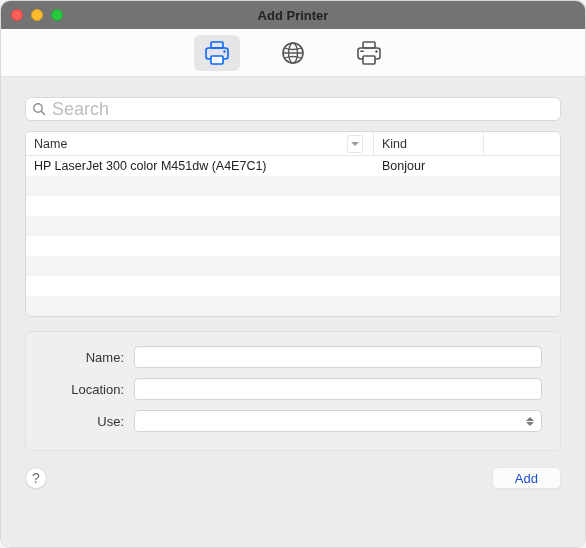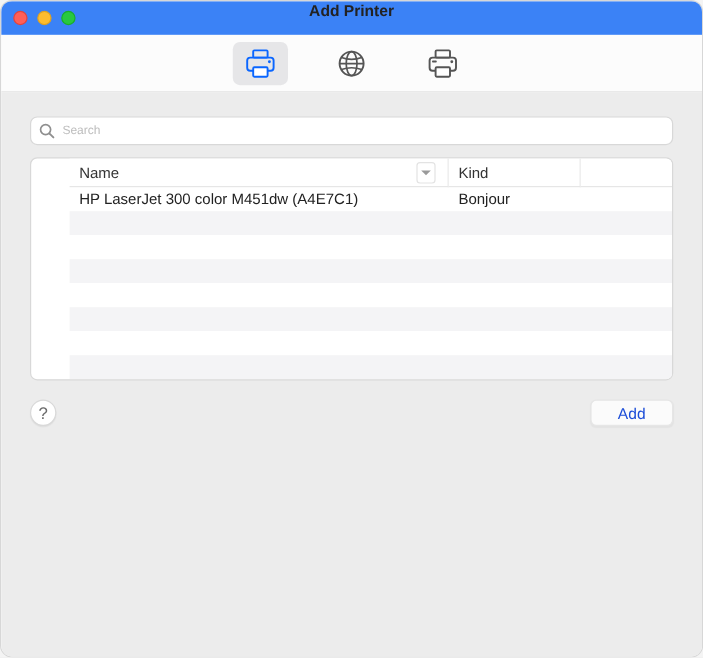--- a/index.html
+++ b/index.html
@@ -7,22 +7,22 @@
   body { background: #f4f4f4; }
 
   .window {
     width: 586px; height: 548px; background: #fff;
     border: 1px solid #d7d7d7; border-radius: 10px; overflow: hidden;
     display: flex; flex-direction: column;
   }
 
   
   .titlebar {
-    height: 28px; position: relative; display: flex; align-items: flex-start; justify-content: center;
-    background: #3b82f6;
+    height: 28px; position: relative; display: flex; align-items: center; justify-content: center;
+    background: #737373;
   }
   .traffic { position: absolute; left: 10px; top: 8px; display: flex; gap: 8px; }
   .dot { width: 12px; height: 12px; border-radius: 50%; }
   .dot.close { background: #ff5f57; border: 0.5px solid #e0443e; }
   .dot.min   { background: #febc2e; border: 0.5px solid #dea123; }
   .dot.zoom  { background: #28c840; border: 0.5px solid #1aad2b; }
   .title { font-weight: 600; }
 
   
   .toolbar {
@@ -36,26 +36,26 @@
   
   .content { flex: 1; background: #ececec; padding: 20px 24px 14px 24px; display: flex; flex-direction: column; }
 
   
   .search {
     height: 24px; background: #fff; border: 1px solid #d8d8d8; border-radius: 6px;
     display: flex; align-items: center; padding: 0 6px; gap: 6px;
   }
   .search svg { flex: 0 0 auto; }
   .search input {
-    border: none; outline: none; flex: 1; font-size: 10px; background: transparent; color: #0f172a;
+    border: none; outline: none; flex: 1; font-size: 18px; background: transparent; color: #0f172a;
   }
   .search input::placeholder { color: #bdbdbd; }
 
   
-  .table-wrap { margin-top: 10px; border: 1px solid #d8d8d8; border-radius: 6px; overflow: hidden; background: #fff; padding-left: 32px; }
+  .table-wrap { margin-top: 10px; border: 1px solid #d8d8d8; border-radius: 6px; overflow: hidden; background: #fff; }
   .thead { display: flex; height: 24px; align-items: stretch; }
   .th {
     display: flex; align-items: center; padding: 0 8px; font-size: 12.5px; color: #333;
     border-bottom: 1px solid #e6e6e6; background: #fff; border-right: 1px solid #e6e6e6;
   }
   .th .sort-ind { margin-left: auto; margin-right: 2px; height: 18px; width: 16px; border: 0.5px solid #e3e3e3; border-radius: 3px; display:flex; align-items:center; justify-content:center; }
   .th:last-child { border-right: none; }
   .col-name { flex: 1 1 auto; }
   .col-kind { flex: 0 0 110px; }
   .col-pad  { flex: 0 0 76px; }
@@ -201,20 +201,33 @@
           <div class="td col-pad"></div>
         </div>
         <div class="row">
           <div class="td col-name"></div>
           <div class="td col-kind"></div>
           <div class="td col-pad"></div>
         </div>
       </div>
     </div>
 
+    <div class="form-panel">
+      <label>Name:</label>
+      <div class="text-field"></div>
+      <label>Location:</label>
+      <div class="text-field"></div>
+      <label>Use:</label>
+      <div class="popup">
+        <div class="arrows">
+          <span class="chev up"></span>
+          <span class="chev down"></span>
+        </div>
+      </div>
+    </div>
 
     <div class="footer">
       <div class="help">
         <span>?</span>
       </div>
       <div class="spacer"></div>
       <div class="add-btn">
         <span>Add</span>
       </div>
     </div>

